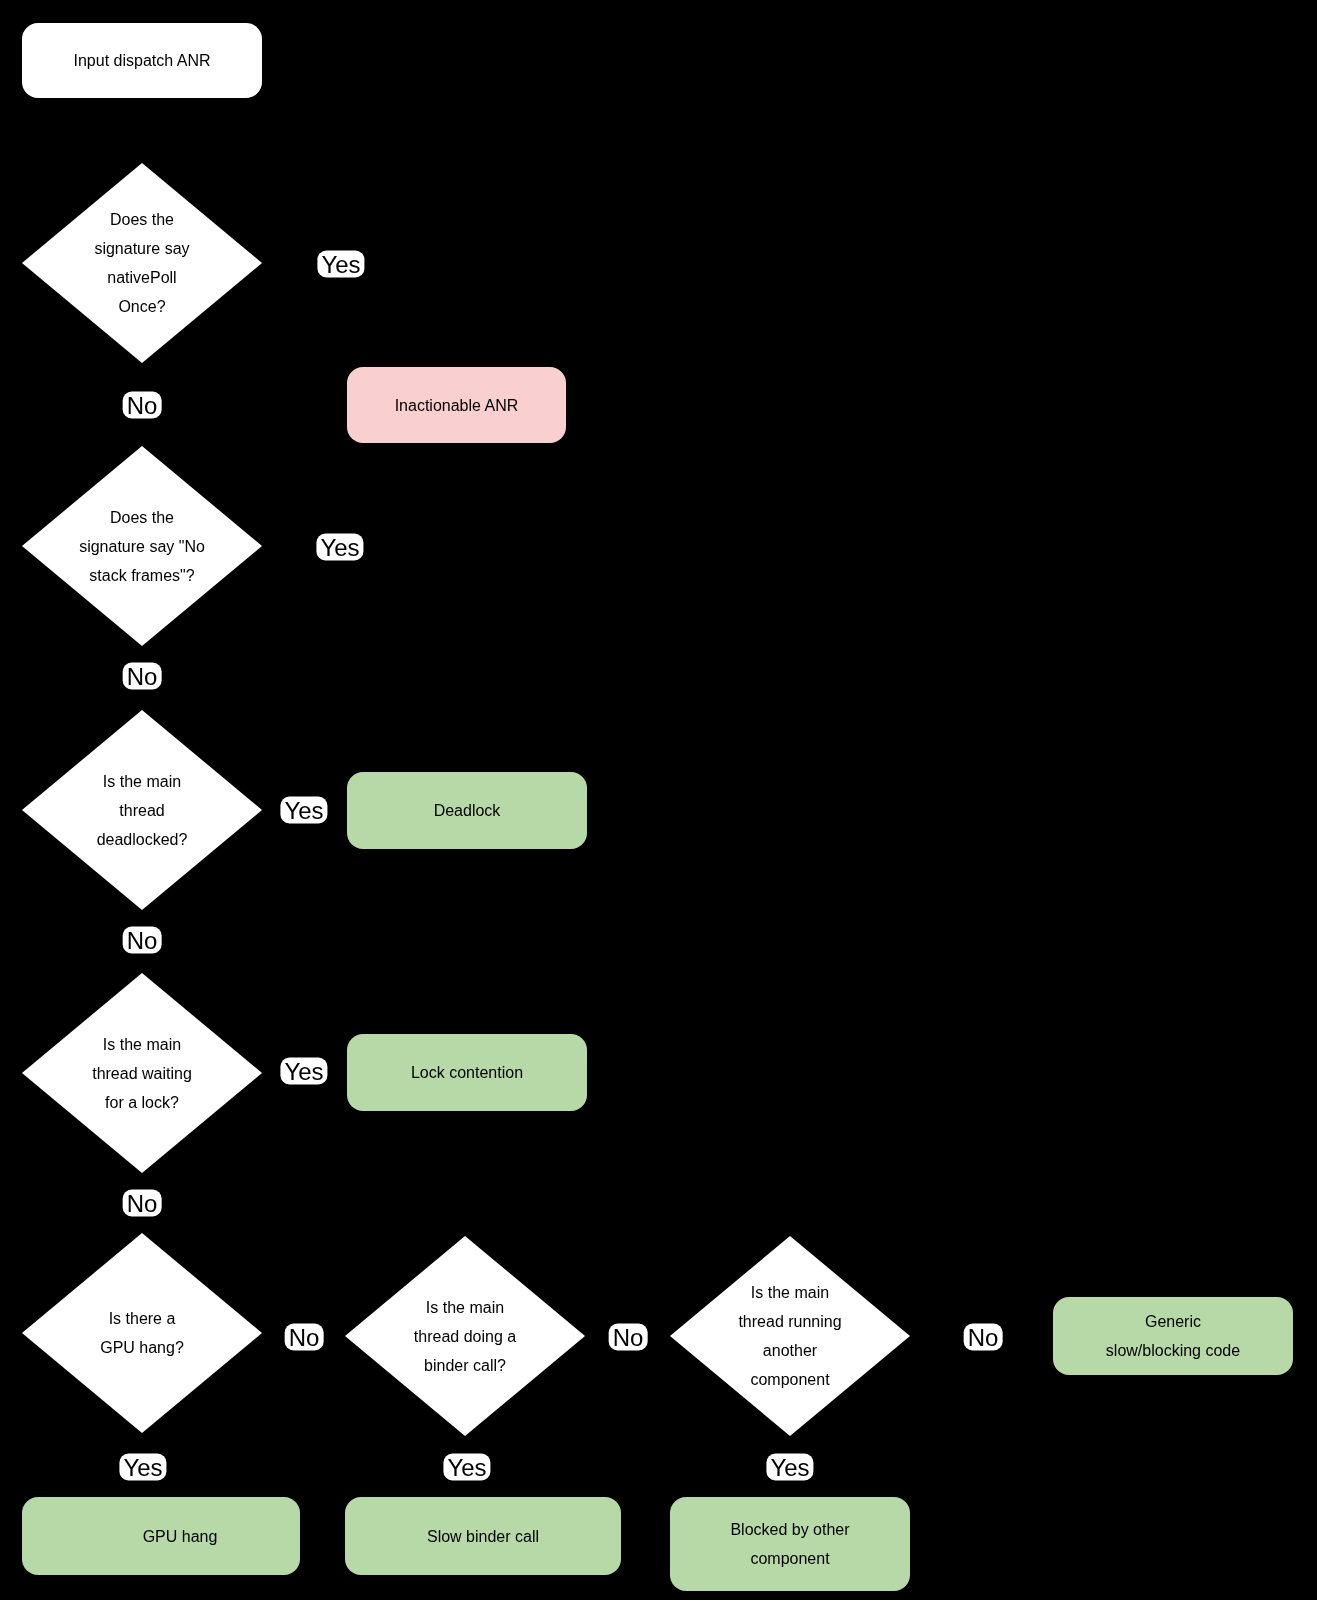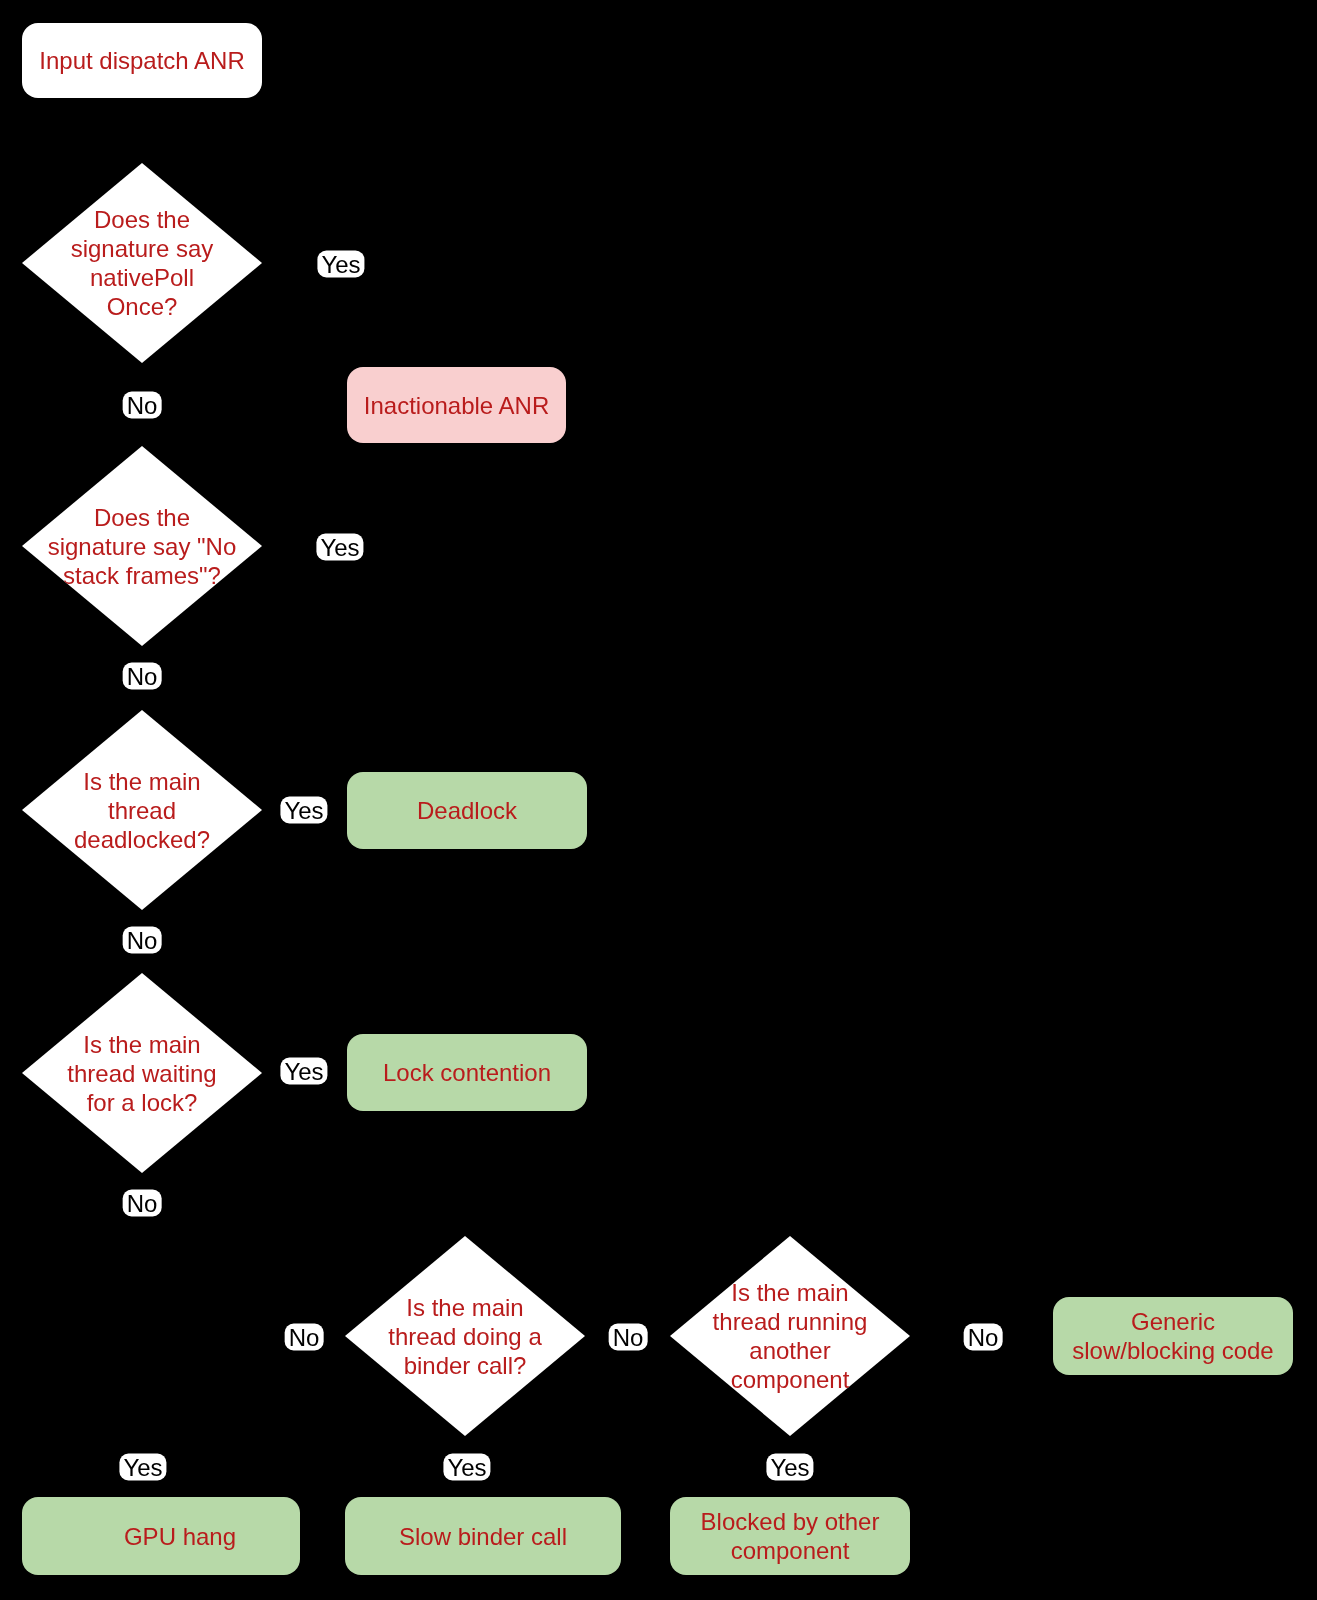--- a/index.html
+++ b/index.html
@@ -12,23 +12,23 @@
     width: 1317px;
     height: 1600px;
     background: #000000;
     font-family: "Liberation Sans", sans-serif;
     color: #000000;
     overflow: hidden;
   }
   .node-text {
     white-space: pre-line;
     text-align: center;
-    font-size: 24px;
+    font-size: 16px;
     line-height: 29px;
-    color: #b91c1c;
+    color: #000000;
   }
   .start, .box {
     position: absolute;
     border-radius: 16px;
     display: flex;
     align-items: center;
     justify-content: center;
   }
   .start {
     background: #ffffff;
@@ -64,21 +64,21 @@
   #d4             { left: 22px;   top: 973px;  }
   #d5             { left: 22px;   top: 1233px; }
   #d6             { left: 345px;  top: 1236px; }
   #d7             { left: 670px;  top: 1236px; }
   #out-inactionable { left: 347px;  top: 367px;  width: 219px; height: 76px; }
   #out-deadlock     { left: 347px;  top: 772px;  width: 240px; height: 77px; }
   #out-lock         { left: 347px;  top: 1034px; width: 240px; height: 77px; }
   #out-generic      { left: 1053px; top: 1297px; width: 240px; height: 78px; }
   #out-gpu          { left: 22px;   top: 1497px; width: 240px; height: 78px; padding-left: 38px; }
   #out-binder       { left: 345px;  top: 1497px; width: 276px; height: 78px; }
-  #out-blocked      { left: 670px;  top: 1497px; width: 240px; height: 78px; justify-content: center; }
+  #out-blocked      { left: 670px;  top: 1497px; width: 240px; height: 94px; justify-content: center; }
   #lbl-yes1 { left: 341px; top: 264px; }
   #lbl-no1  { left: 142px; top: 405px; }
   #lbl-yes2 { left: 340px; top: 547px; }
   #lbl-no2  { left: 142px; top: 676px; }
   #lbl-yes3 { left: 304px; top: 810px; }
   #lbl-no3  { left: 142px; top: 940px; }
   #lbl-yes4 { left: 304px; top: 1071px; }
   #lbl-no4  { left: 142px; top: 1203px; }
   #lbl-no5  { left: 304px; top: 1337px; }
   #lbl-no6  { left: 628px; top: 1337px; }
@@ -109,20 +109,24 @@
   </div>
   <div id="d3" class="diamond">
     <span class="node-text">Is the main
 thread
 deadlocked?</span>
   </div>
   <div id="d4" class="diamond">
     <span class="node-text">Is the main
 thread waiting
 for a lock?</span>
+  </div>
+  <div id="d5" class="diamond">
+    <span class="node-text">Is there a
+GPU hang?</span>
   </div>
   <div id="d6" class="diamond">
     <span class="node-text">Is the main
 thread doing a
 binder call?</span>
   </div>
   <div id="d7" class="diamond">
     <span class="node-text">Is the main
 thread running
 another

